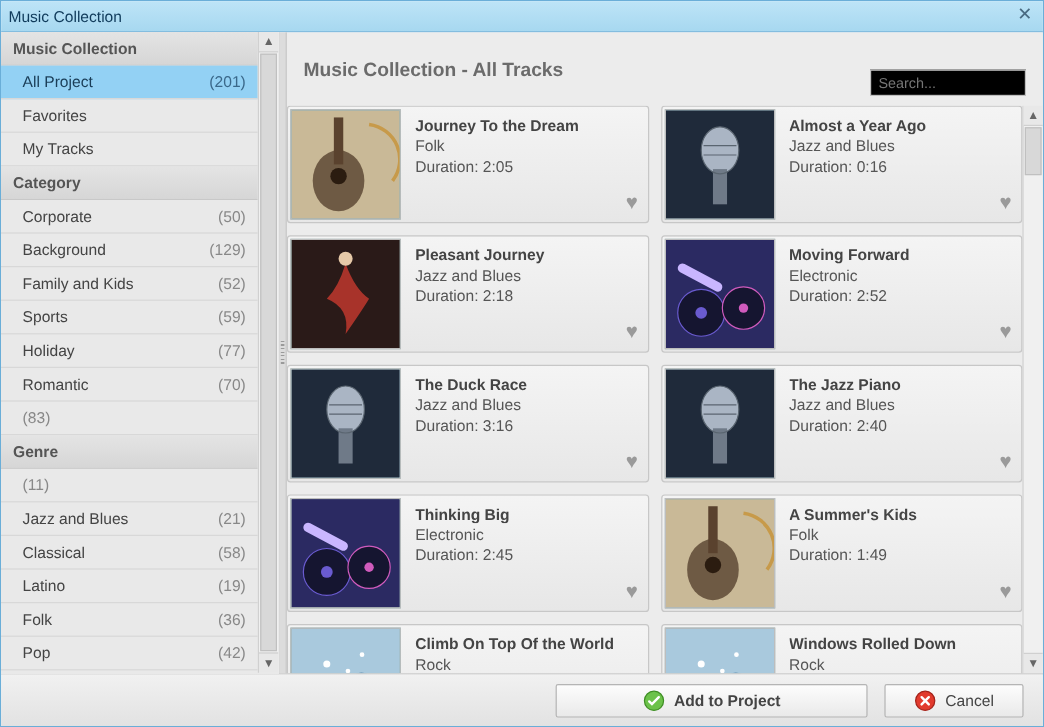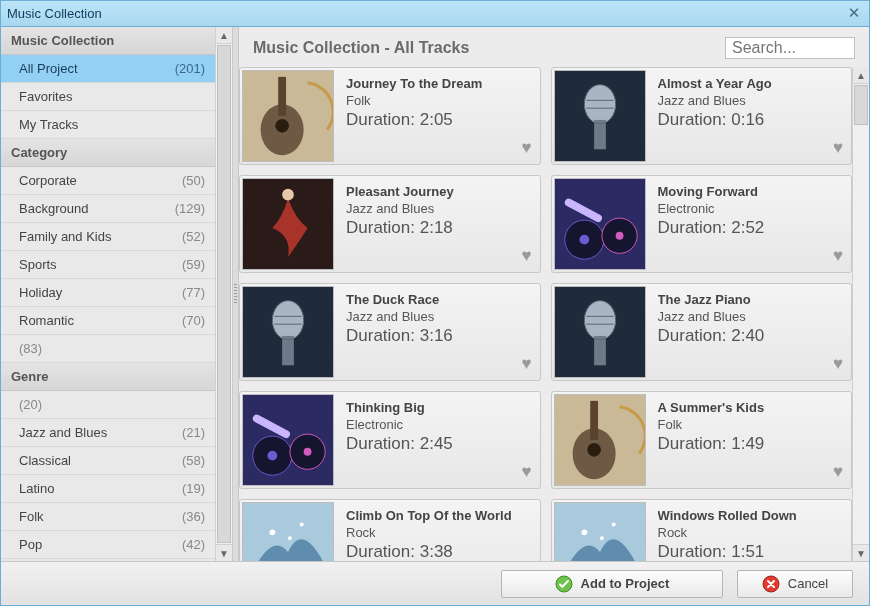--- a/index.html
+++ b/index.html
@@ -23,40 +23,40 @@
 .sb-item { display: flex; padding: 6px 10px 6px 18px; border-bottom: 1px solid #d8d8d8; cursor: pointer; color: #444; }
 .sb-item.selected { background: #93d1f4; color: #1a3d57; }
 .sb-item .label { flex: 1; }
 .sb-item .count { color: #888; }
 .sb-item.selected .count { color: #3a688a; }
 
 .main { flex: 1; display: flex; min-width: 0; }
 .main-inner { flex: 1; display: flex; flex-direction: column; padding: 0; min-width: 0; }
 .main-head { display: flex; align-items: center; padding: 10px 14px 8px 14px; gap: 10px; }
 .main-title { flex: 1; font-size: 16px; font-weight: bold; color: #6b6b6b; }
-.search { width: 130px; height: 22px; border: 1px solid #bfbfbf; padding: 2px 6px; font-size: 16px; color: #888; background: #ffffff; }
+.search { width: 130px; height: 22px; border: 1px solid #bfbfbf; padding: 2px 6px; font-size: 12px; color: #888; background: #000000; margin-top: 21px; }
 
 .grid-wrap { flex: 1; overflow: hidden; position: relative; display: flex; }
 .grid { flex: 1; overflow: hidden; padding: 0 0; display: grid; grid-template-columns: 1fr 1fr; grid-auto-rows: 98px; gap: 10px; align-content: start; }
 .main-scroll { width: 17px; background: #f0f0f0; border-left: 1px solid #d0d0d0; display: flex; flex-direction: column; }
 .ms-thumb { height: 40px; background: #d8d8d8; margin: 1px; border: 1px solid #c0c0c0; }
 .ms-track { flex: 1; }
 
 .card { border: 1px solid #c7c7c7; background: linear-gradient(#f4f4f4,#e7e7e7); border-radius: 3px; display: flex; overflow: hidden; position: relative; }
 .thumb { width: 92px; height: 92px; margin: 2px; border: 1px solid #bdbdbd; background: #8aa; flex-shrink: 0; }
 .thumb svg { width: 100%; height: 100%; display: block; }
 .meta { flex: 1; padding: 8px 8px 4px 10px; display: flex; flex-direction: column; min-width: 0; }
 .t-title { font-weight: bold; color: #444; white-space: nowrap; overflow: hidden; text-overflow: ellipsis; }
 .t-genre { color: #555; margin-top: 2px; }
-.t-dur { color: #555; margin-top: 2px; font-size: 17px; }
+.t-dur { color: #555; margin-top: 2px; font-size: 13px; }
 .heart { position: absolute; right: 8px; bottom: 6px; color: #9a9a9a; font-size: 17px; cursor: pointer; }
 
 .footer { height: 44px; background: linear-gradient(#f1f1f1,#e2e2e2); border-top: 1px solid #c7c7c7; display: flex; justify-content: flex-end; align-items: center; padding: 0 16px; gap: 14px; }
 .btn { height: 28px; border: 1px solid #b5b5b5; border-radius: 2px; background: linear-gradient(#fdfdfd,#e9e9e9); display: flex; align-items: center; justify-content: center; gap: 8px; cursor: pointer; font-weight: bold; color: #444; padding: 0 18px; }
-.btn.primary { width: 222px; }
+.btn.primary { width: 260px; }
 .btn.cancel { width: 116px; font-weight: normal; }
 .ico { width: 18px; height: 18px; display: inline-block; }
 
 .splitter { width: 6px; background: #dcdcdc; cursor: col-resize; border-right: 1px solid #c7c7c7; position:relative; }
 .splitter::after { content:""; position:absolute; left:1px; top:50%; width:3px; height:20px; transform:translateY(-50%); background: repeating-linear-gradient(to bottom,#9a9a9a 0,#9a9a9a 1px,transparent 1px,transparent 3px); }
 </style>
 </head>
 <body>
 
 <div class="window">
@@ -106,21 +106,21 @@
           </div>
           <div class="sb-item">
             <span class="label">Romantic</span>
             <span class="count">(70)</span>
           </div>
           <div class="sb-item">
             <span class="count">(83)</span>
           </div>
           <div class="sb-header">Genre</div>
           <div class="sb-item">
-            <span class="count">(20)</span>
+            <span class="count">(11)</span>
           </div>
           <div class="sb-item">
             <span class="label">Jazz and Blues</span>
             <span class="count">(21)</span>
           </div>
           <div class="sb-item">
             <span class="label">Classical</span>
             <span class="count">(58)</span>
           </div>
           <div class="sb-item">

